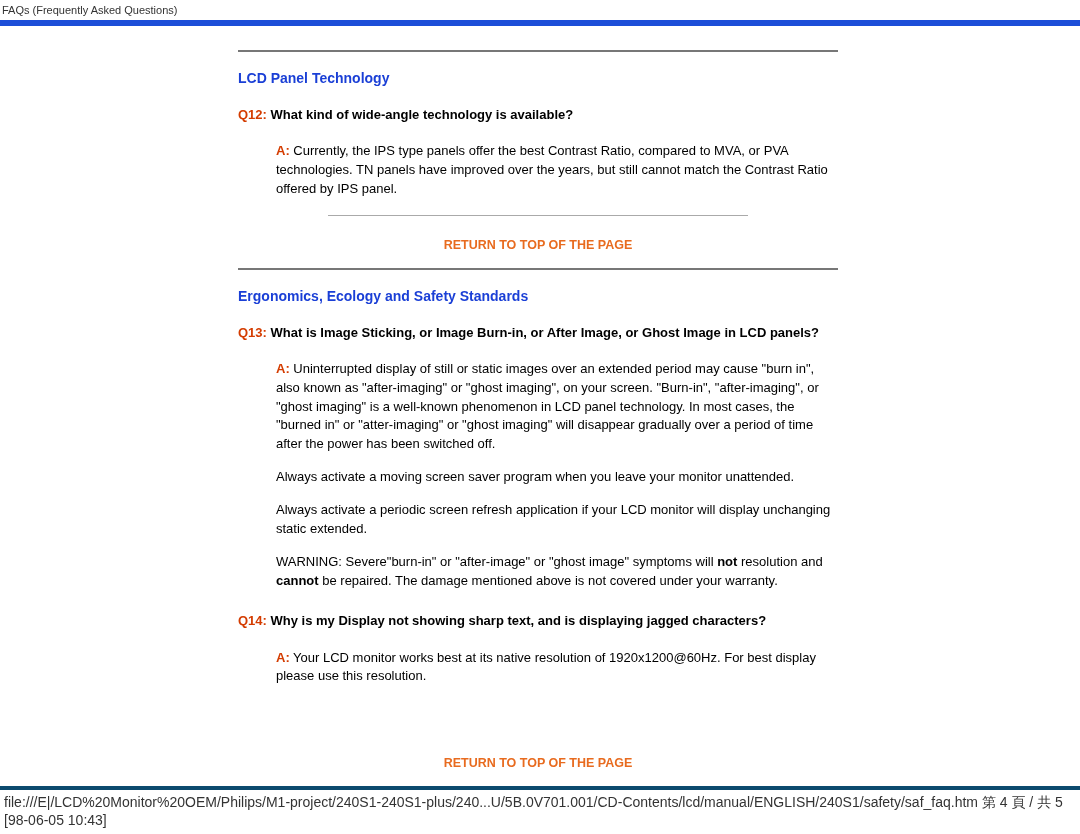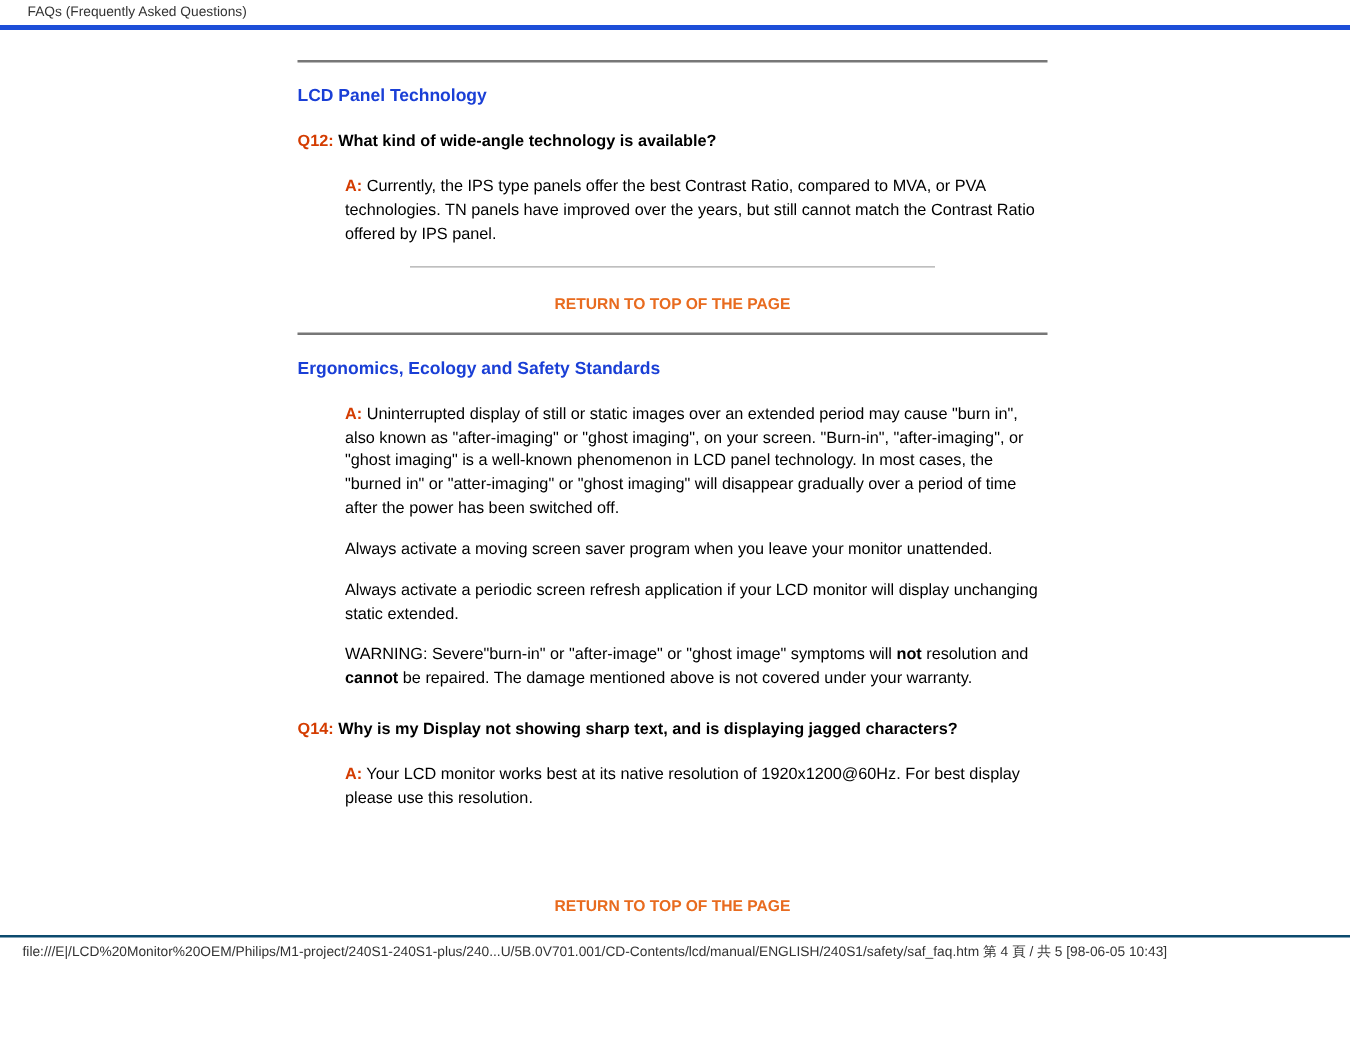--- a/index.html
+++ b/index.html
@@ -6,23 +6,23 @@
     margin: 0;
     padding: 0;
     background: #ffffff;
     font-family: Arial, Helvetica, sans-serif;
     font-size: 13px;
     color: #000;
     width: 1080px;
   }
   .header-bar {
     font-size: 11px;
-    padding: 4px 22px;
+    padding: 4px 2px;
     color: #333;
-    border-bottom: 4px solid #1d4ed8;
+    border-bottom: 6px solid #1d4ed8;
   }
   .page-frame {
     margin: 0 28px;
     display: flex;
     flex-direction: column;
   }
   .stripe-left {
     width: 14px;
     background: #7da7e8;
   }
@@ -87,24 +87,24 @@
   }
   .return-link-lower {
     text-align: center;
     color: #e86b1f;
     font-weight: bold;
     font-size: 12.5px;
     margin: 70px 0 6px 0;
     cursor: pointer;
   }
   .footer-path {
-    font-size: 11px;
+    font-size: 14px;
     color: #333;
-    padding: 4px 18px;
-    border-top: 2px solid #0c4a6e;
+    padding: 4px 4px;
+    border-top: 4px solid #0c4a6e;
   }
   .bold { font-weight: bold; }
 </style>
 </head>
 <body>
 
 <div class="header-bar">FAQs (Frequently Asked Questions)</div>
 
 <div class="page-frame">
   <div class="stripe-left"></div>
@@ -125,20 +125,23 @@
       </div>
 
       <hr class="sep-thin">
 
       <div class="return-link">RETURN TO TOP OF THE PAGE</div>
 
       <hr class="sep">
 
       <div class="section-title">Ergonomics, Ecology and Safety Standards</div>
 
+      <div class="q-line">
+        <span class="q-label">Q13:</span><span> What is Image Sticking, or Image Burn-in, or After Image, or Ghost Image in LCD panels?</span>
+      </div>
 
       <div class="a-block">
         <div>
           <span class="a-label">A:</span><span> Uninterrupted display of still or static images over an extended period may cause "burn in", also known as "after-imaging" or "ghost imaging", on your screen. "Burn-in", "after-imaging", or "ghost imaging" is a well-known phenomenon in LCD panel technology. In most cases, the "burned in" or "atter-imaging" or "ghost imaging" will disappear gradually over a period of time after the power has been switched off.</span>
         </div>
         <div style="height:14px"></div>
         <div>Always activate a moving screen saver program when you leave your monitor unattended.</div>
         <div style="height:14px"></div>
         <div>Always activate a periodic screen refresh application if your LCD monitor will display unchanging static extended.</div>
         <div style="height:14px"></div>

